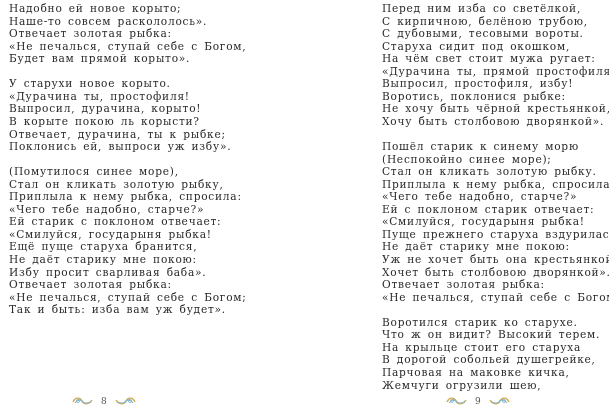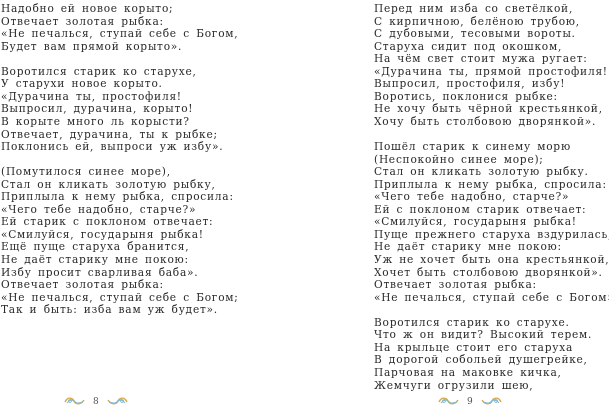--- a/index.html
+++ b/index.html
@@ -1,18 +1,18 @@
 <!DOCTYPE html>
 <html><head>
 <meta charset="utf-8">
 <style>
   html, body { margin:0; padding:0; background:#ffffff; }
   body { width:609px; height:410px; position:relative; overflow:hidden;
          font-family:"DejaVu Serif","Liberation Serif",serif; color:#2a2a2a; }
-  .page { position:absolute; top:0; height:410px; }
+  .page { position:absolute; top:0; height:410px;margin-left:8px; }
   .page-left { left:0; width:300px; }
   .page-right { left:284px; width:309px; }
   .column { position:absolute; top:2px; }
   .page-left .column { left:1px; }
   .page-right .column { left:90px; }
   .stanza { margin:0 0 12.6px 0; }
   .line { display:block; font-size:10.6px; line-height:12.55px; letter-spacing:0.75px;
           word-spacing:2.2px; white-space:nowrap; }
   .footer { position:absolute; top:394px; height:14px; display:flex; align-items:center; gap:7px; }
   .page-left .footer { left:64px; }
@@ -20,30 +20,30 @@
   .pagenum { font-size:9px; color:#555; }
   .ornament { width:22px; height:10px; display:inline-block; }
 </style>
 </head>
 <body>
 
 <div class="page page-left">
   <div class="column" id="col-left">
       <div class="stanza">
         <span class="line">Надобно ей новое корыто;</span>
+        <span class="line">Наше-то совсем раскололось».</span>
         <span class="line">Отвечает золотая рыбка:</span>
         <span class="line">«Не печалься, ступай себе с Богом,</span>
         <span class="line">Будет вам прямой корыто».</span>
       </div>
       <div class="stanza">
-        <span class="line">Воротился старик ко старухе,</span>
         <span class="line">У старухи новое корыто.</span>
         <span class="line">«Дурачина ты, простофиля!</span>
         <span class="line">Выпросил, дурачина, корыто!</span>
-        <span class="line">В корыте много ль корысти?</span>
+        <span class="line">В корыте покою ль корысти?</span>
         <span class="line">Отвечает, дурачина, ты к рыбке;</span>
         <span class="line">Поклонись ей, выпроси уж избу».</span>
       </div>
       <div class="stanza">
         <span class="line">(Помутилося синее море),</span>
         <span class="line">Стал он кликать золотую рыбку,</span>
         <span class="line">Приплыла к нему рыбка, спросила:</span>
         <span class="line">«Чего тебе надобно, старче?»</span>
         <span class="line">Ей старик с поклоном отвечает:</span>
         <span class="line">«Смилуйся, государыня рыбка!</span>

